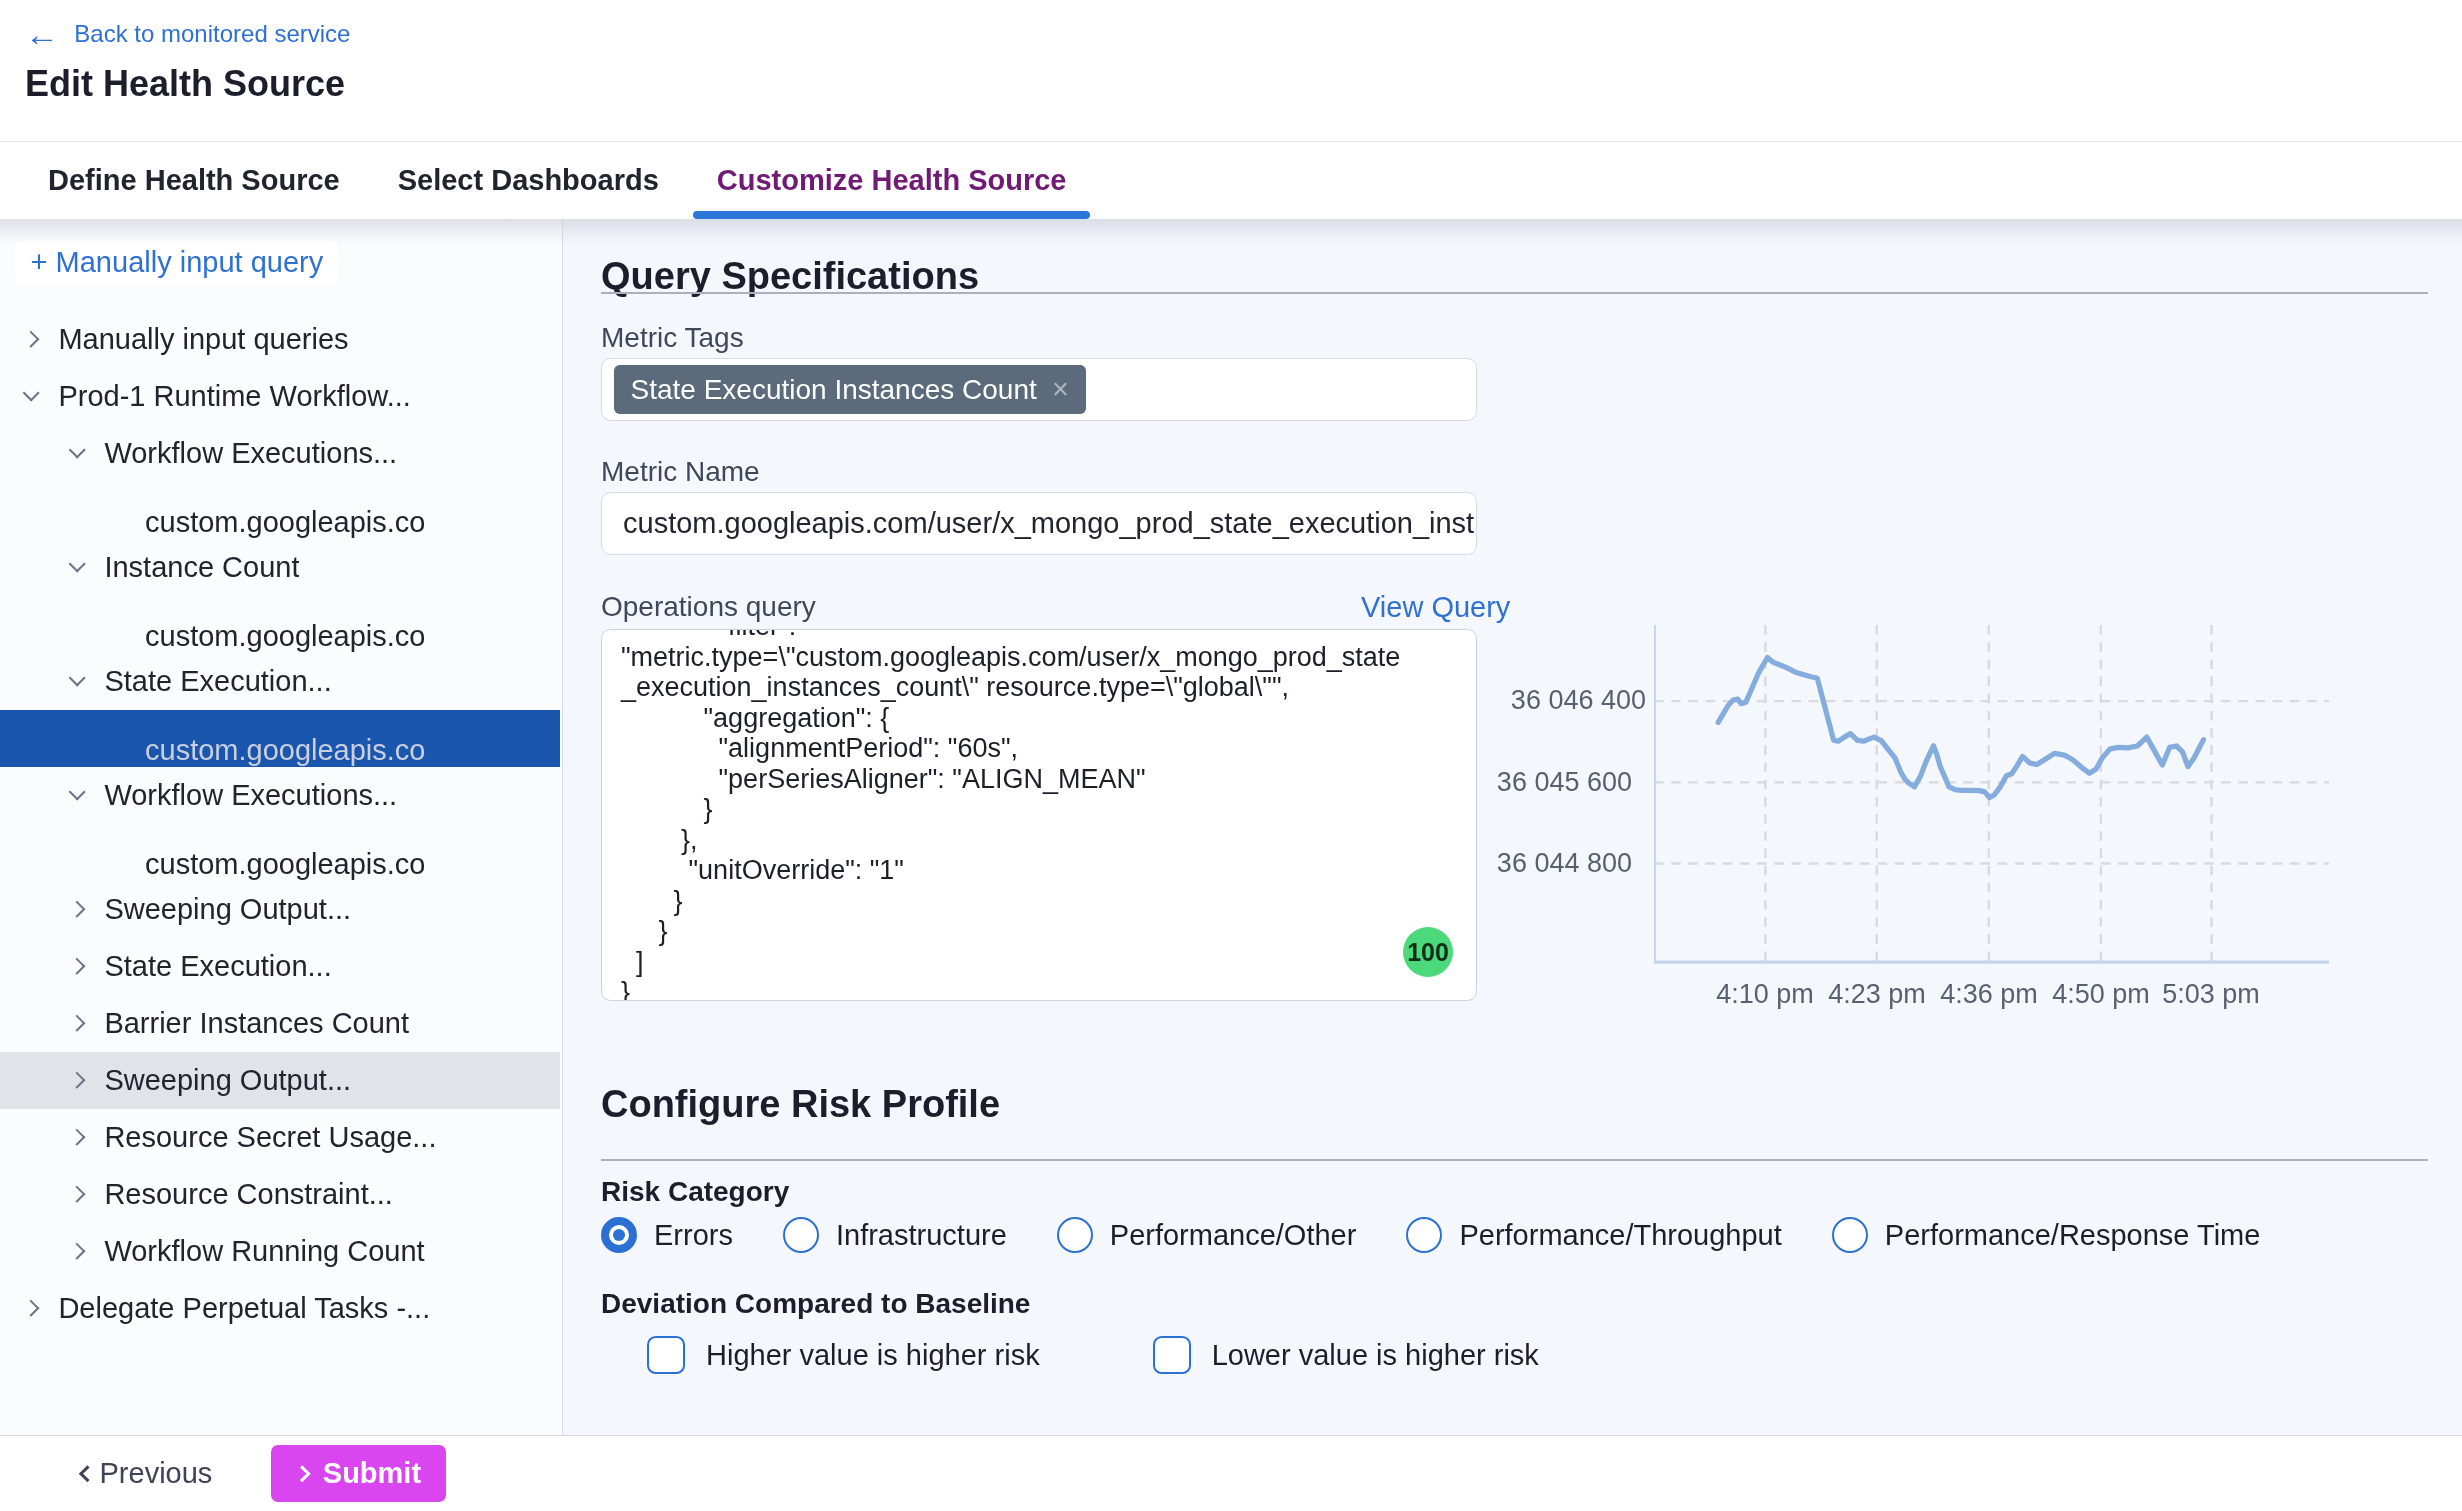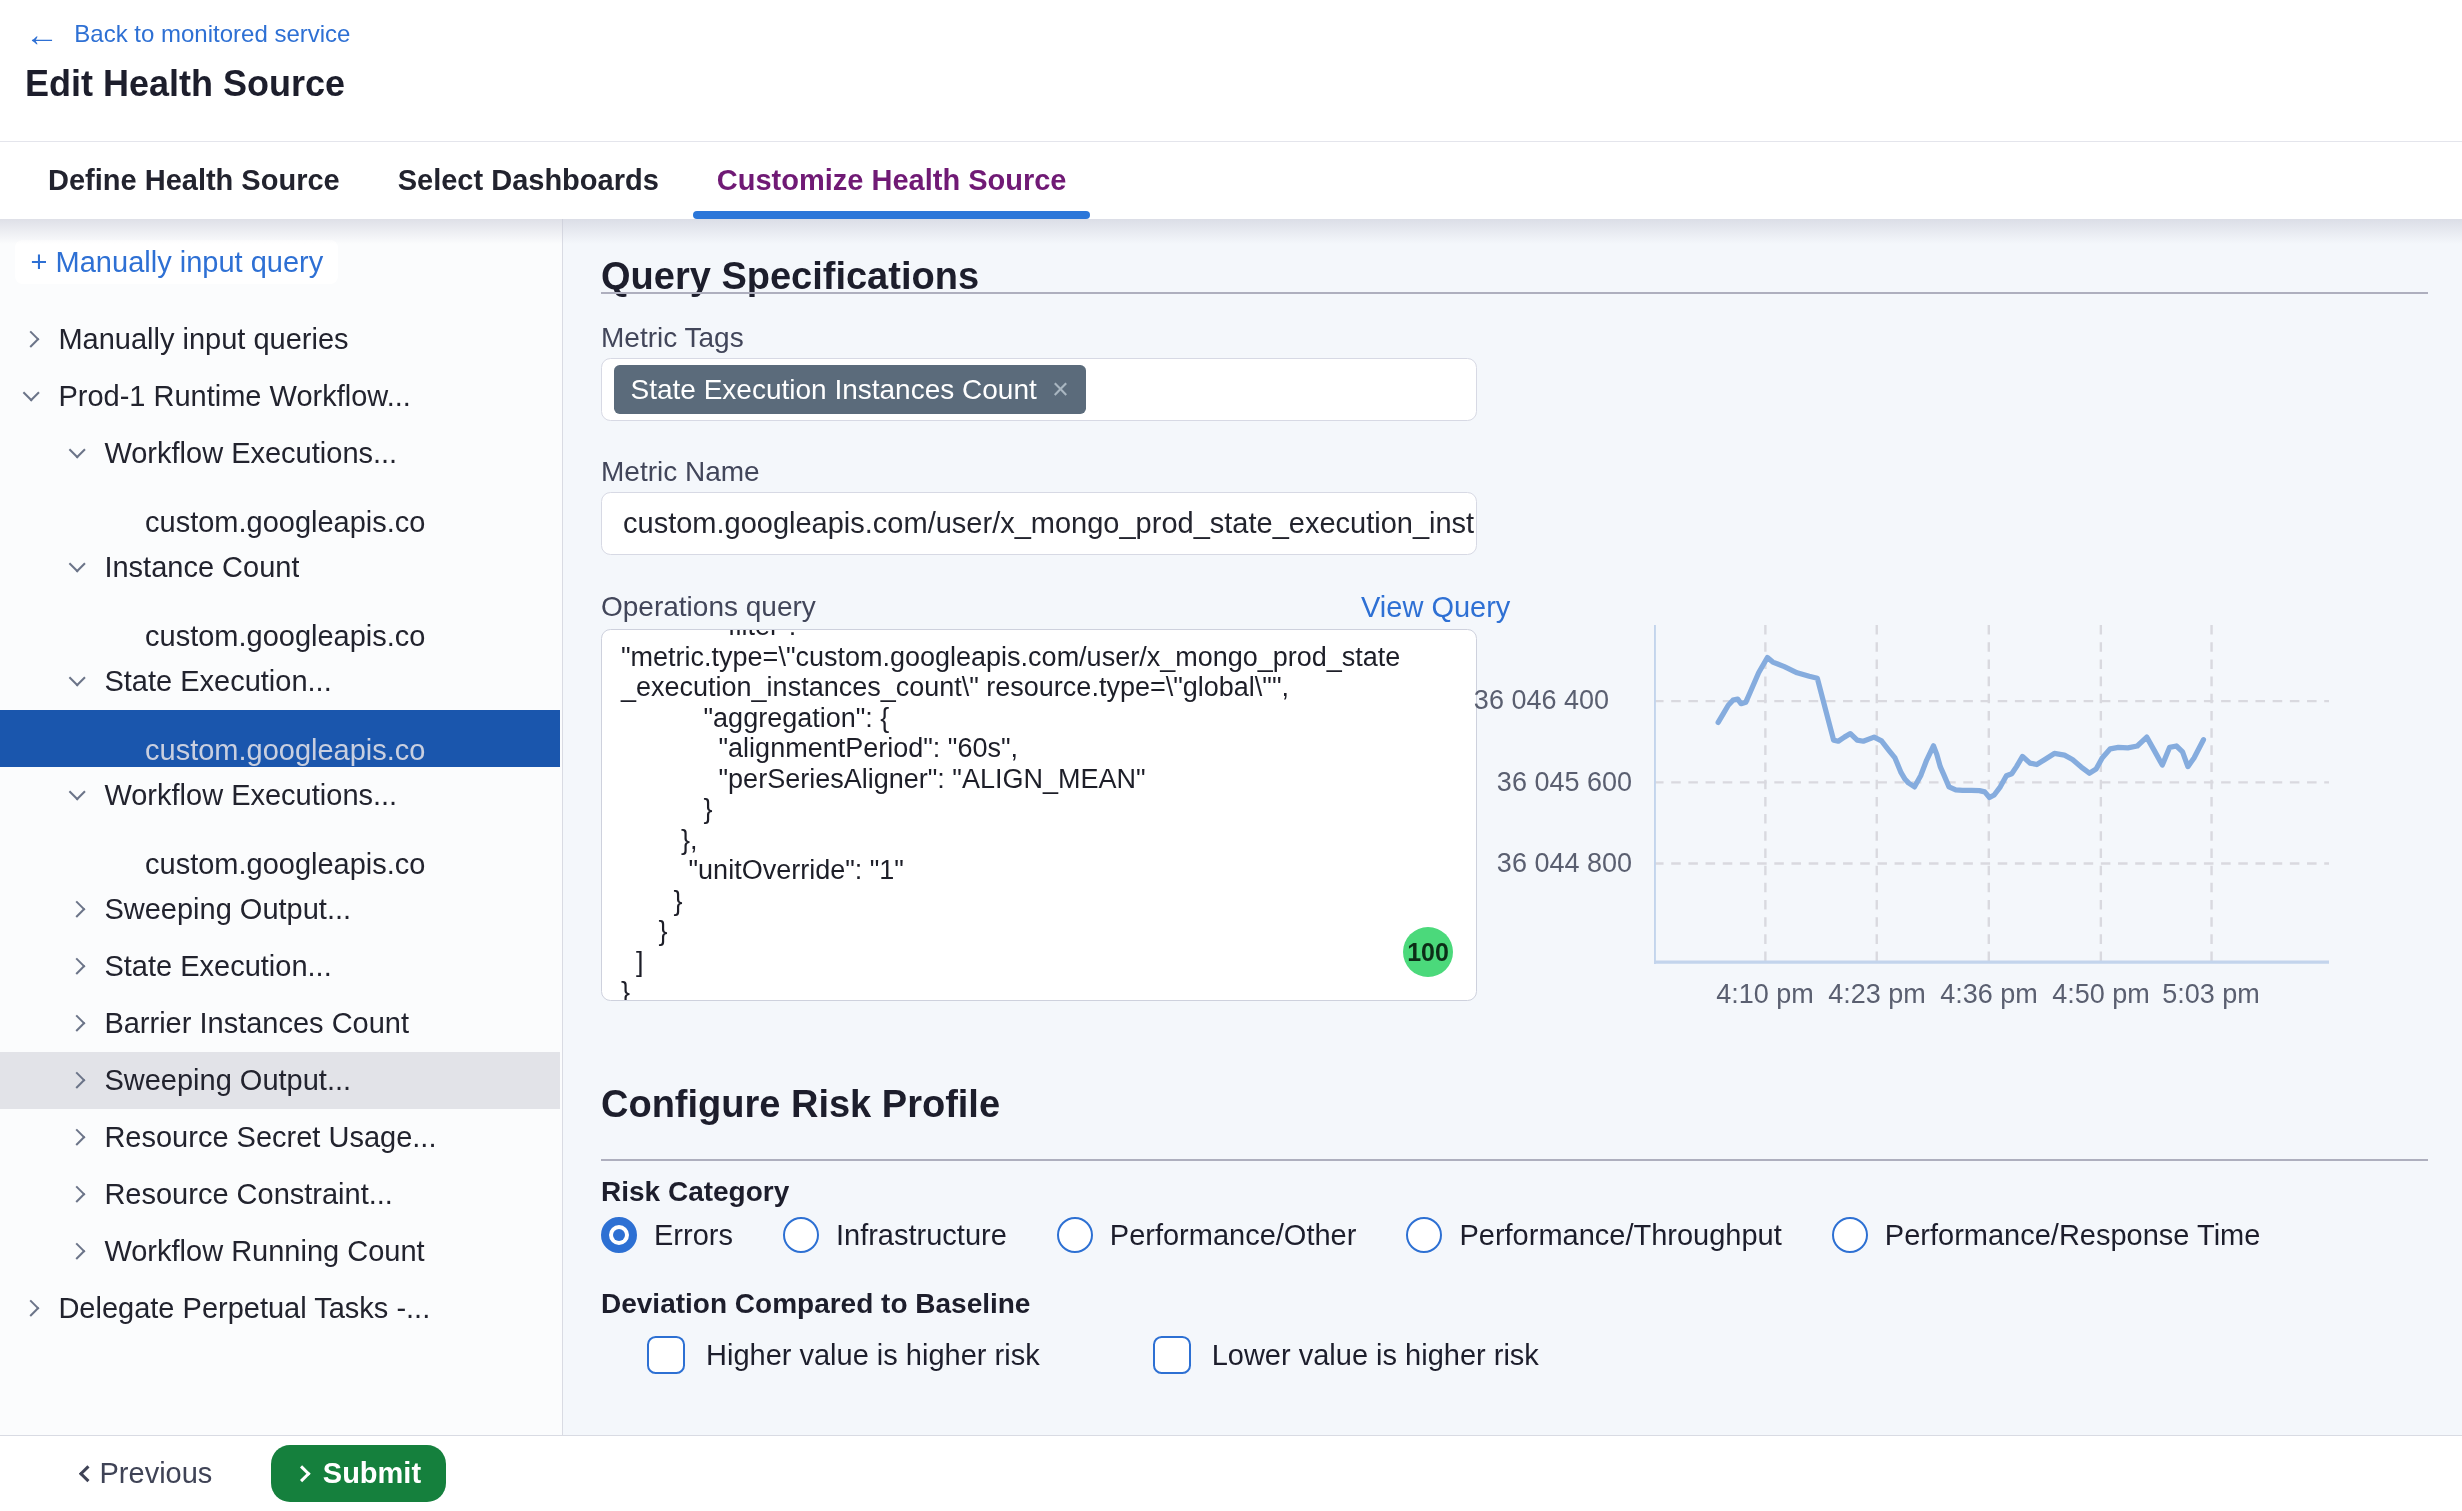--- a/index.html
+++ b/index.html
@@ -78,21 +78,21 @@
   .checkbox { width:38px; height:38px; border:2.9px solid #2d70d3; border-radius:8.6px; background:#fff; flex:0 0 auto; }
   .check-item span.lbl { font-size:29px; color:#1d1e2c; margin-left:21px; white-space:nowrap; }
 
   
   .footer { height:76px; background:#fff; border-top:1.9px solid #d9dbe3; display:flex; align-items:center; position:relative; }
   .prev-btn { position:absolute; left:82px; display:flex; align-items:center; gap:6px; color:#3f4356;
     font-size:29px; font-weight:500; cursor:pointer; }
   .chev-sm { width:11.5px; height:11.5px; border-right:3.8px solid currentColor; border-bottom:3.8px solid currentColor; display:inline-block; }
   .chev-sm.left { transform:rotate(135deg); }
   .chev-sm.right { transform:rotate(-45deg); }
-  .submit-btn { position:absolute; left:271px; height:57px; padding:0 25px; background:#15803d; border-radius:19px;
+  .submit-btn { position:absolute; left:271px; height:57px; padding:0 25px; background:#d946ef; border-radius:7px;
     color:#fff; font-size:29px; font-weight:600; display:flex; align-items:center; gap:15.3px; cursor:pointer; border:none; }
 </style>
 </head>
 <body>
 
 <div class="header">
   <div class="back-row">
     <span class="back-arrow">←</span>
     <span class="back-label">Back to monitored service</span>
   </div>
@@ -224,21 +224,21 @@
           <line x1="116.655" x2="116.655" y1="0" y2="355" stroke="#d9d9df" stroke-width="2.5" stroke-dasharray="10 8"></line>
           <line x1="233.31" x2="233.31" y1="0" y2="355" stroke="#d9d9df" stroke-width="2.5" stroke-dasharray="10 8"></line>
           <line x1="350.672" x2="350.672" y1="0" y2="355" stroke="#d9d9df" stroke-width="2.5" stroke-dasharray="10 8"></line>
           <line x1="468.03400000000005" x2="468.03400000000005" y1="0" y2="355" stroke="#d9d9df" stroke-width="2.5" stroke-dasharray="10 8"></line>
           <line x1="583.982" x2="583.982" y1="0" y2="355" stroke="#d9d9df" stroke-width="2.5" stroke-dasharray="10 8"></line>
           <line x1="1" x2="1" y1="0" y2="355" stroke="#c3d4ec" stroke-width="2"></line>
           <line x1="0" x2="707" y1="353" y2="353" stroke="#c3d4ec" stroke-width="3.5"></line>
           <polyline points="67.2,102.0 72.8,92.5 77.8,84.0 82.7,78.7 87.7,77.6 91.2,82.4 96.2,80.8 101.1,69.6 109.6,50.0 118.8,34.0 124.4,38.8 136.5,43.6 149.9,50.0 162.6,53.7 171.1,55.8 188.1,120.6 193.0,121.7 199.4,117.4 205.7,113.7 212.8,120.6 219.2,121.7 230.5,117.4 238.3,121.4 246.0,131.3 252.4,139.2 258.8,154.6 263.0,161.6 266.5,165.3 272.9,169.5 279.3,157.8 285.6,141.4 292.7,126.5 296.2,135.5 299.8,148.3 303.3,156.2 309.0,169.5 316.0,172.7 323.1,173.2 332.3,173.2 340.8,173.5 346.4,174.8 351.4,180.7 356.3,178.0 362.7,169.5 369.1,157.8 374.7,155.7 379.7,148.3 386.0,137.6 393.8,144.6 400.9,146.1 409.4,140.8 419.3,134.5 429.9,136.3 438.3,140.8 447.5,148.8 456.0,155.2 463.1,150.9 469.4,139.2 477.9,129.7 486.4,128.1 496.3,128.6 506.2,126.7 516.1,117.4 523.9,131.3 532.4,146.7 540.1,128.1 547.2,126.7 553.6,132.9 559.2,148.3 565.6,139.2 575.5,120.1" fill="none" stroke="#85acde" stroke-width="5.5" stroke-linejoin="round" stroke-linecap="round"></polyline>
         </svg></div>
     <div id="chartLabels">
-        <div class="chart-ylabel" style="left: 884px; top: 466px;">36 046 400</div>
+        <div class="chart-ylabel" style="left: 921px; top: 466px;">36 046 400</div>
         <div class="chart-ylabel" style="left: 907px; top: 548px;">36 045 600</div>
         <div class="chart-ylabel" style="left: 907px; top: 629px;">36 044 800</div>
         <div class="chart-xlabel" style="left: 1202px;">4:10 pm</div>
         <div class="chart-xlabel" style="left: 1314px;">4:23 pm</div>
         <div class="chart-xlabel" style="left: 1426px;">4:36 pm</div>
         <div class="chart-xlabel" style="left: 1538px;">4:50 pm</div>
         <div class="chart-xlabel" style="left: 1648px;">5:03 pm</div>
       </div>
 
     <div class="sec-title" style="top:864px">Configure Risk Profile</div>

